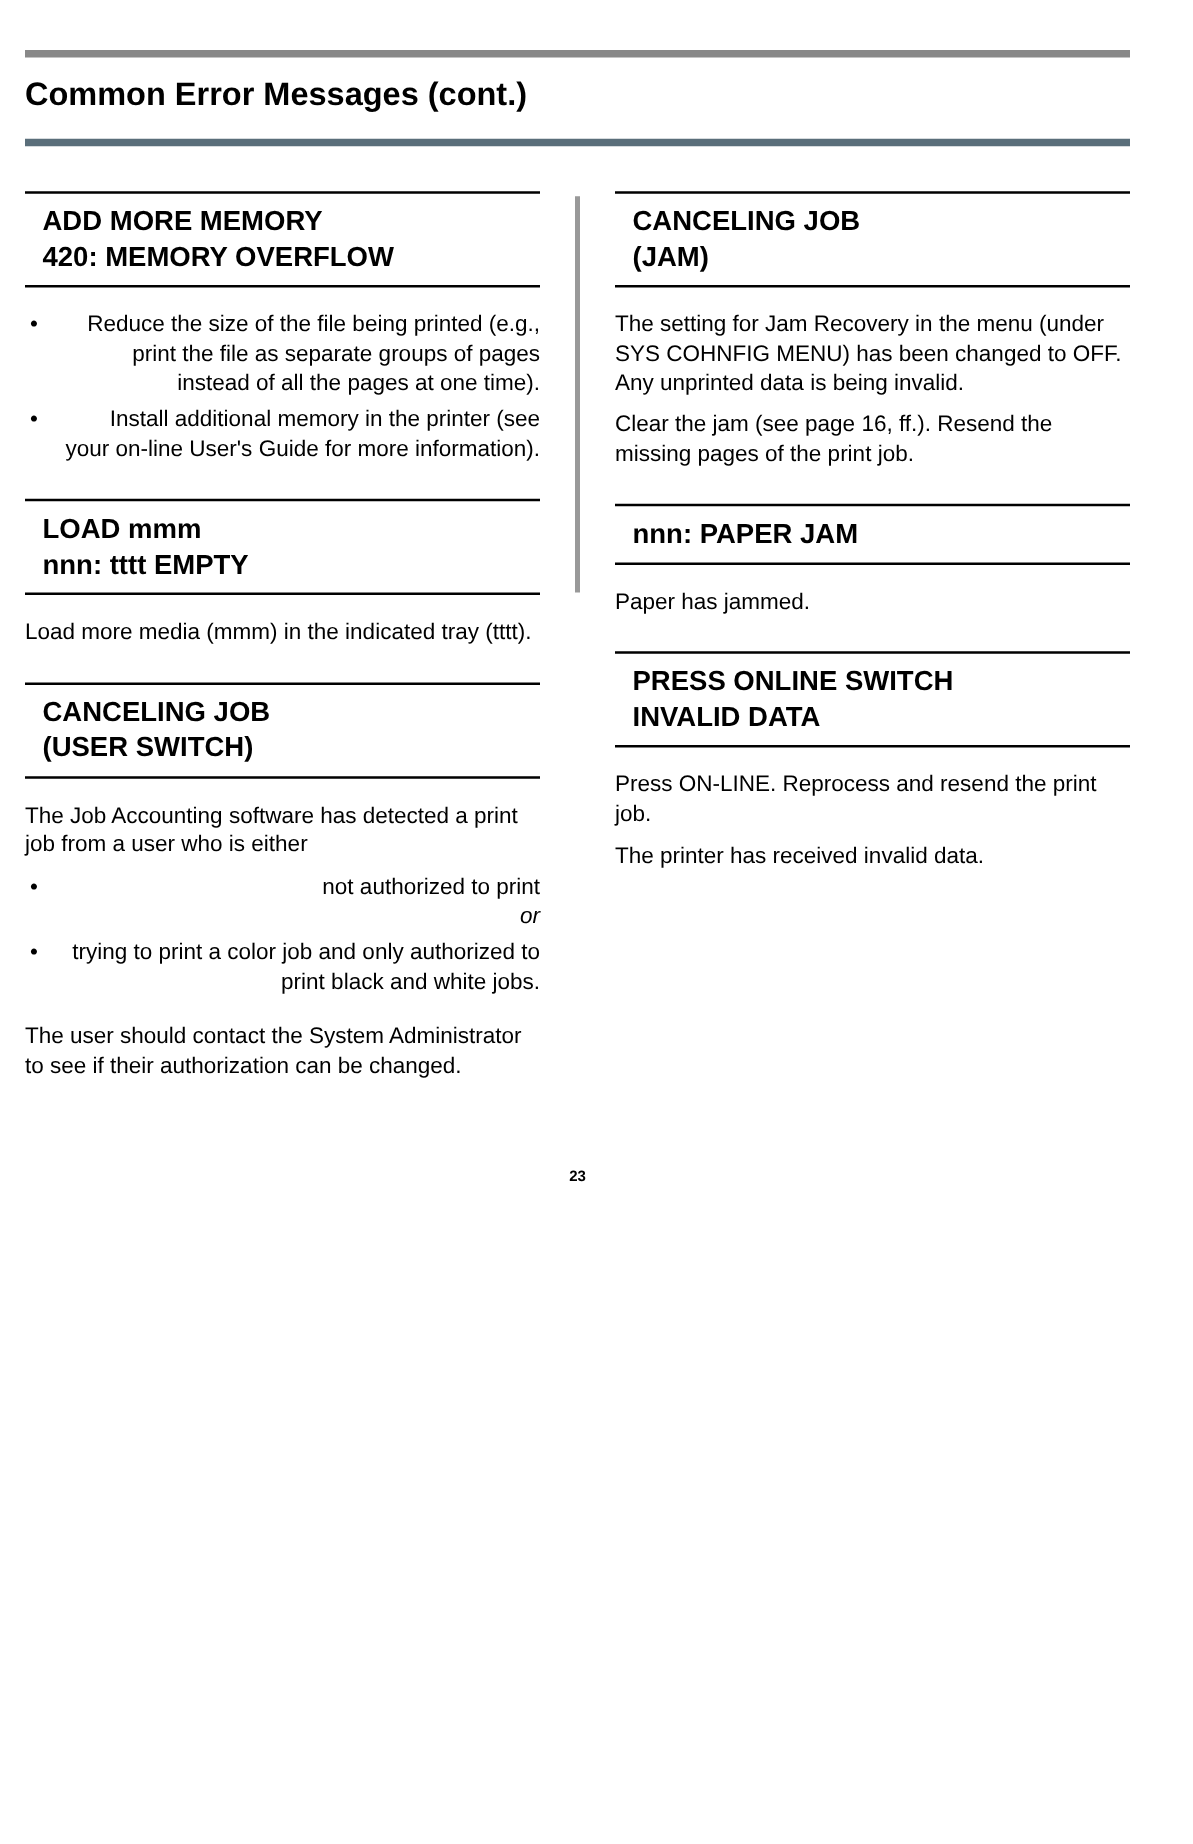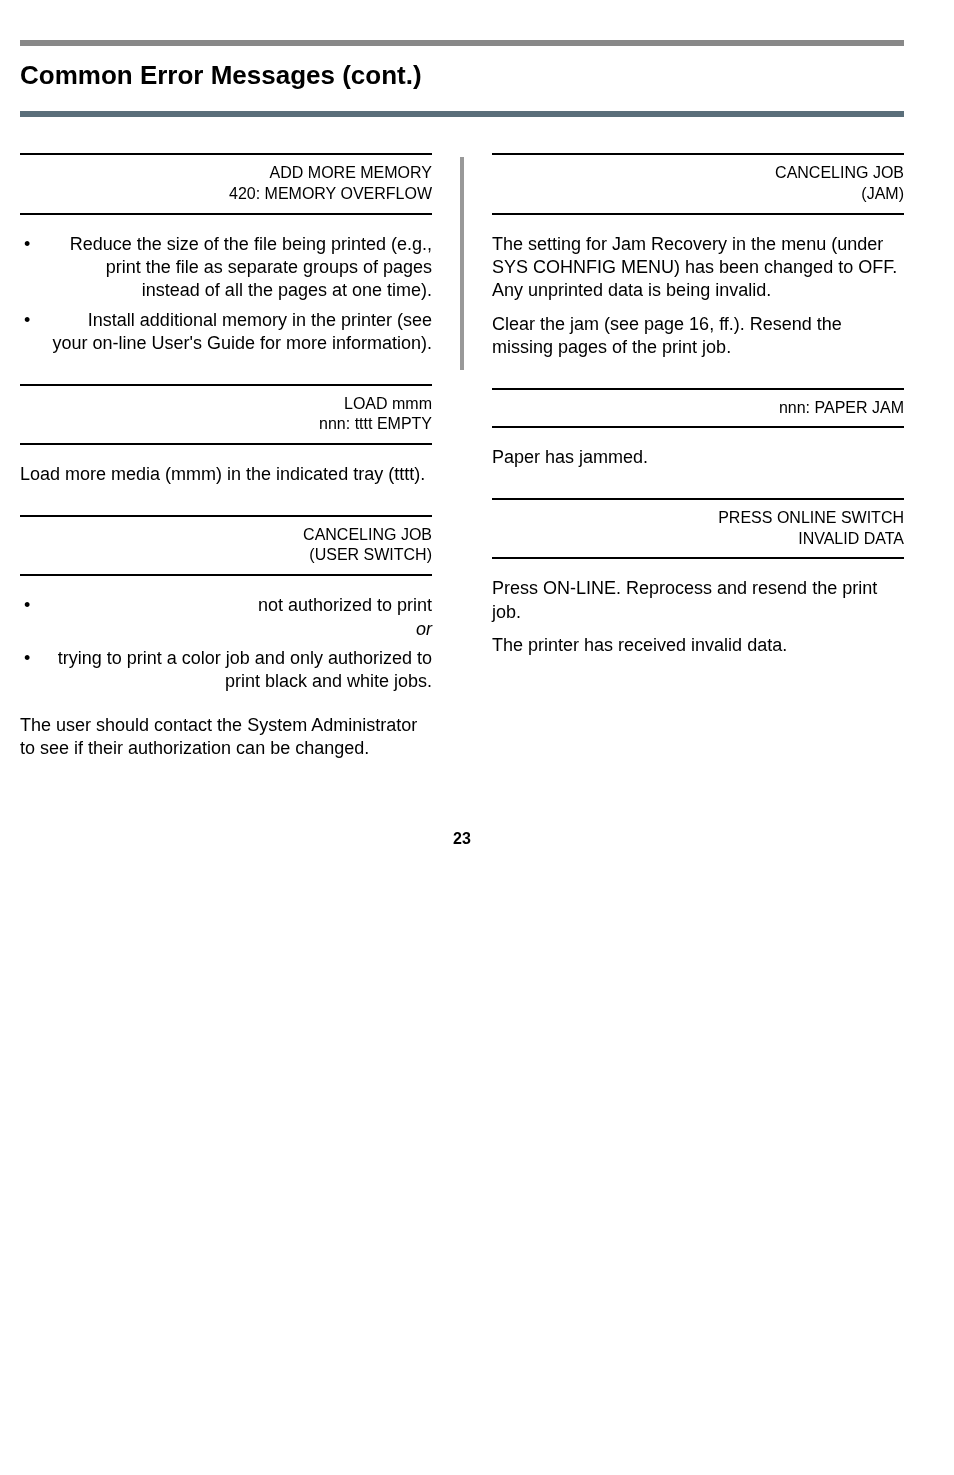--- a/index.html
+++ b/index.html
@@ -52,24 +52,23 @@
     padding-left: 28px;
     padding-right: 0;
   }
   .section-head-wrap {
     border-top: 2px solid #000;
     border-bottom: 2px solid #000;
     padding: 8px 0 8px 14px;
     margin-bottom: 18px;
   }
   .section-head {
-    font-size: 16px;
-    font-weight: normal;
+    font-size: 22px;
+    font-weight: bold;
     line-height: 1.3;
-    text-align: right;
   }
   .body-text {
     font-size: 18px;
     line-height: 1.3;
     margin-bottom: 10px;
   }
   ul.bullets {
     list-style: none;
     margin-bottom: 20px;
   }
@@ -88,21 +87,21 @@
     top: 0;
   }
   .italic {
     font-style: italic;
   }
   .section-gap {
     margin-top: 28px;
   }
   .footer {
     text-align: center;
-    font-size: 16px;
+    font-size: 12px;
     font-weight: bold;
     margin-top: 60px;
   }
 </style>
 </head>
 <body>
 
 <div class="page">
   <div class="top-rule"></div>
   <h1 class="page-title">Common Error Messages (cont.)</h1>
@@ -124,20 +123,21 @@
       <div class="section-head-wrap section-gap">
         <div class="section-head">LOAD mmm</div>
         <div class="section-head">nnn: tttt EMPTY</div>
       </div>
       <p class="body-text">Load more media (mmm) in the indicated tray (tttt).</p>
 
       <div class="section-head-wrap section-gap">
         <div class="section-head">CANCELING JOB</div>
         <div class="section-head">(USER SWITCH)</div>
       </div>
+      <p class="body-text">The Job Accounting software has detected a print job from a user who is either</p>
       <ul class="bullets">
         <li>
           <span>not authorized to print</span><br>
           <span class="italic">or</span>
         </li>
         <li>trying to print a color job and only authorized to print black and white jobs.</li>
       </ul>
       <p class="body-text">The user should contact the System Administrator to see if their authorization can be changed.</p>
 
     </div>

